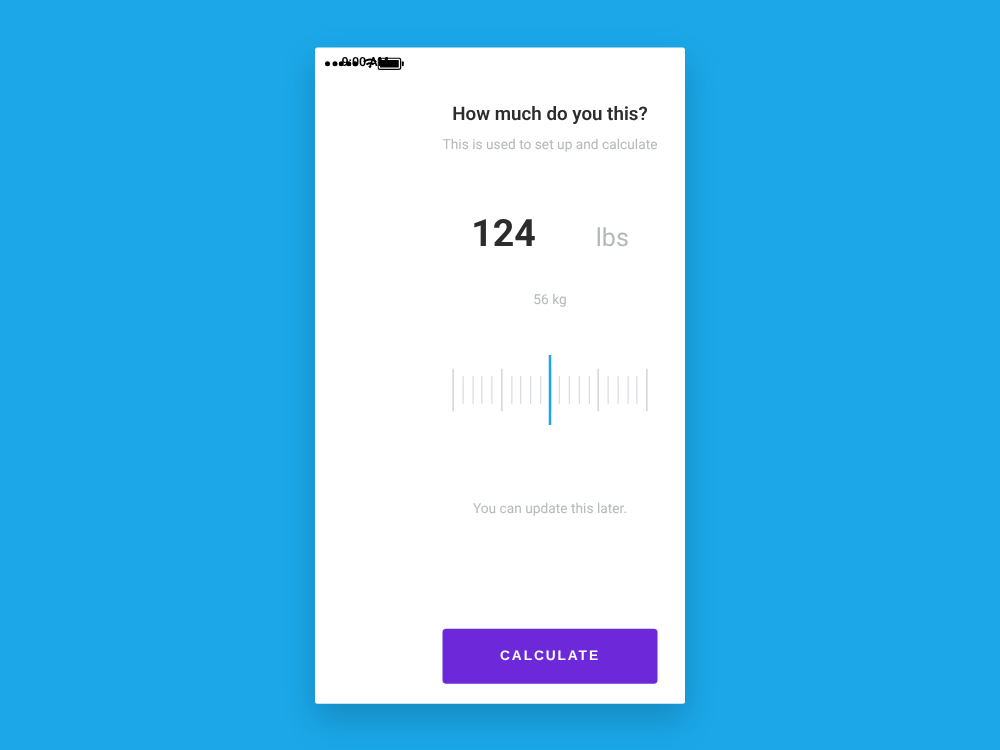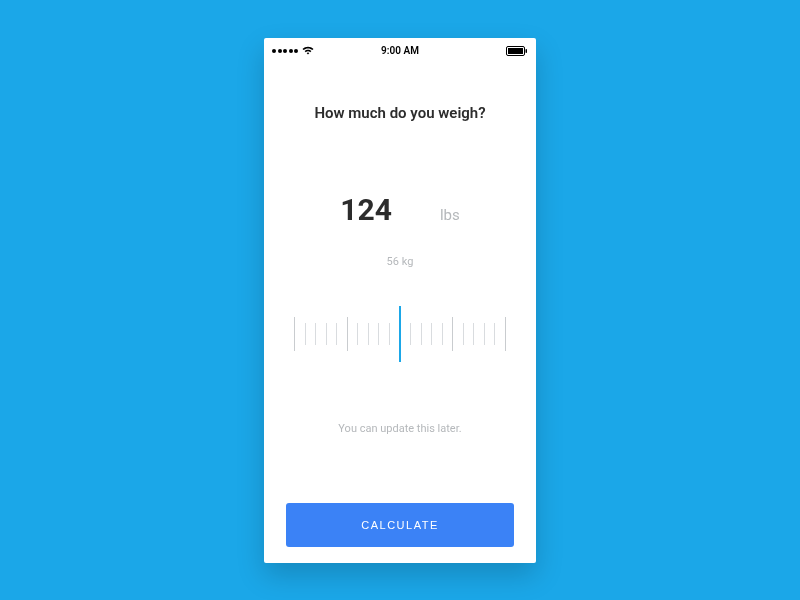--- a/index.html
+++ b/index.html
@@ -12,27 +12,27 @@
       width: 800px;
       height: 600px;
       background: #1ba7e8;
       display: flex;
       align-items: center;
       justify-content: center;
       font-family: -apple-system, BlinkMacSystemFont, "Segoe UI", Roboto, Helvetica, Arial, sans-serif;
     }
 
     .phone {
-      width: 272px;
+      width: 296px;
       height: 525px;
       background: #ffffff;
       border-radius: 2px;
       box-shadow: 0 12px 28px rgba(0,0,0,0.18);
       display: flex;
-      flex-direction: column;
+      flex-direction: row;
       overflow: hidden;
     }
 
     .status-bar {
       height: 18px;
       display: flex;
       align-items: center;
       justify-content: space-between;
       padding: 0 8px;
       margin-top: 4px;
@@ -109,21 +109,21 @@
       gap: 23px;
     }
 
     .weight-value {
       font-size: 30px;
       font-weight: 700;
       color: #2c2c2c;
     }
 
     .weight-unit {
-      font-size: 15px;
+      font-size: 20px;
       font-weight: 400;
       color: #b5b8bb;
       margin-left: 25px;
     }
 
     .weight-secondary {
       margin-top: 28px;
       font-size: 11px;
       font-weight: 400;
       color: #b5b8bb;
@@ -180,26 +180,26 @@
       font-size: 11px;
       font-weight: 400;
       color: #b5b8bb;
     }
 
     .calculate-btn {
       margin-top: auto;
       margin-bottom: 16px;
       width: calc(100% - 4px);
       height: 44px;
-      background: #3b82f6;
+      background: #6d28d9;
       color: #ffffff;
       border: none;
       border-radius: 3px;
       font-size: 11px;
-      font-weight: 400;
+      font-weight: 700;
       letter-spacing: 1.5px;
       cursor: pointer;
     }
   </style>
 </head>
 <body>
 
 <div class="phone">
 
   <div class="status-bar">
@@ -222,24 +222,24 @@
       <svg width="22" height="10" viewBox="0 0 22 10">
         <rect x="0.5" y="0.5" width="18" height="9" rx="1.5" fill="none" stroke="#000" stroke-width="1"></rect>
         <rect x="2" y="2" width="15" height="6" fill="#000"></rect>
         <rect x="19.5" y="3" width="1.5" height="4" rx="0.75" fill="#000"></rect>
       </svg>
     </span>
   </div>
 
   <div class="content">
 
-    <h1 class="heading">How much do you weigh?</h1>
+    <h1 class="heading">How much do you this?</h1>
 
     <div class="subheading">
-      <br>
+      <span>This is used to set up and calculate</span><br>
     </div>
 
     <div class="weight-primary">
       <span class="weight-value">124</span>
       <span class="weight-unit">lbs</span>
     </div>
 
     <div class="weight-secondary">
       <span>56</span>
       <span>kg</span>

